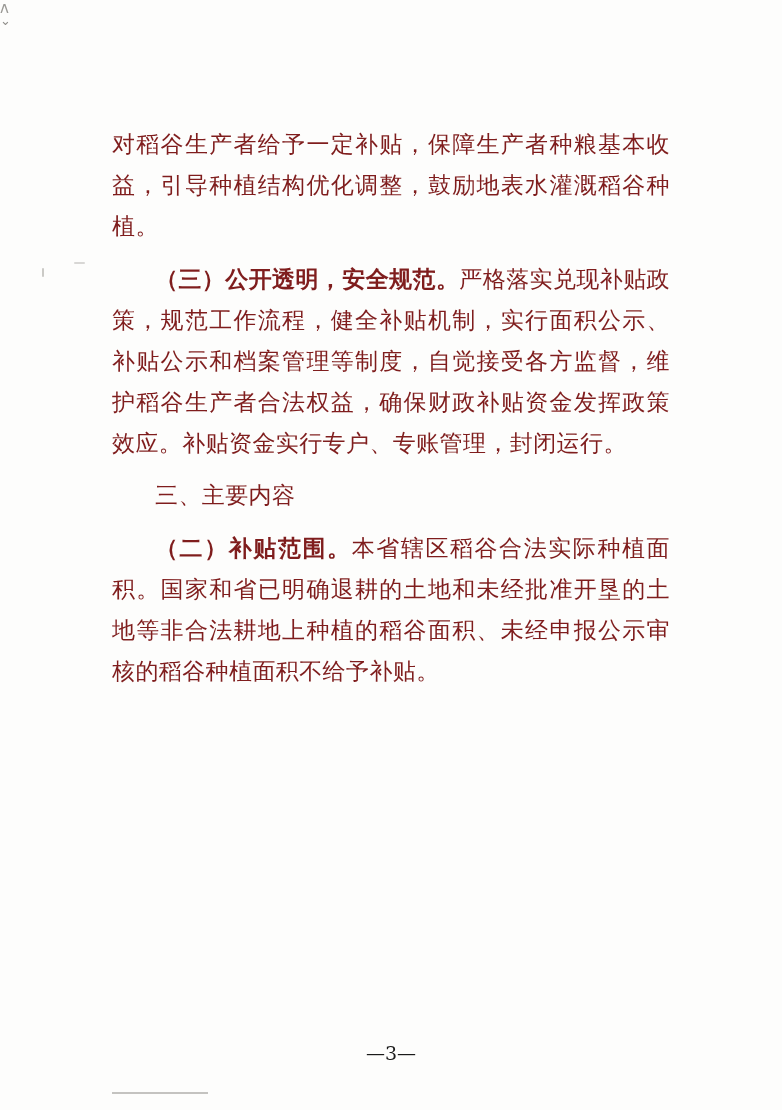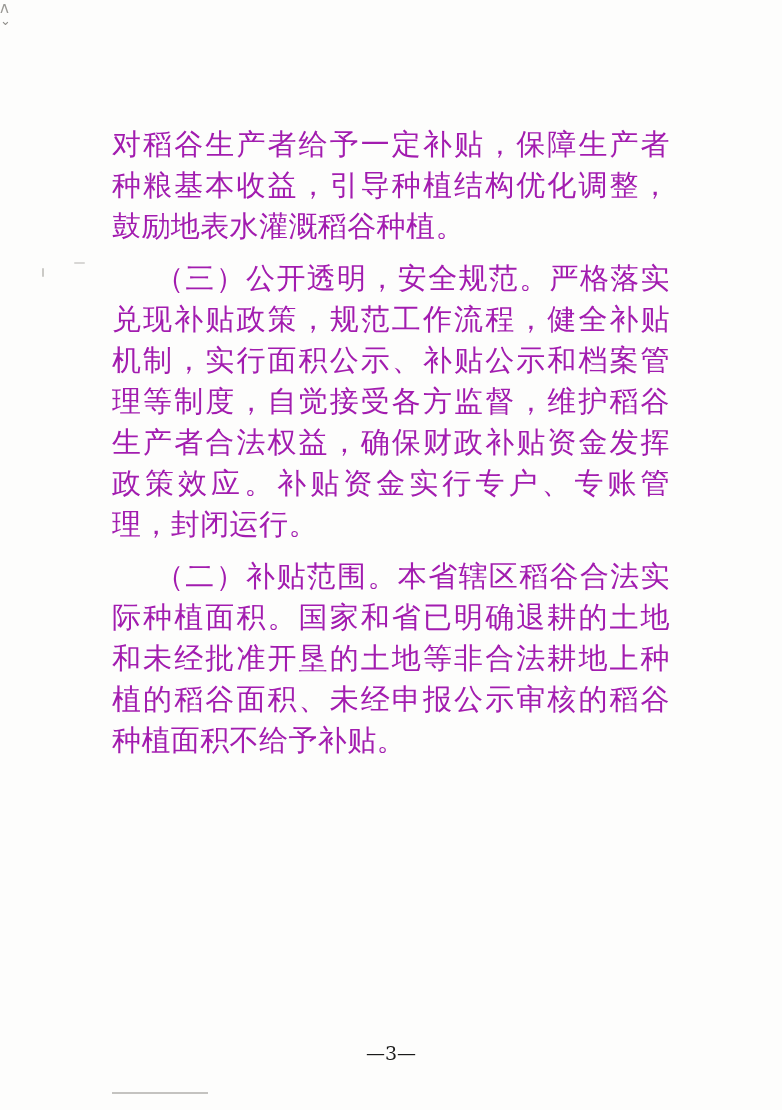--- a/index.html
+++ b/index.html
@@ -68,40 +68,40 @@
 
   .content {
     position: absolute;
     left: 112px;
     top: 124px;
     width: 558px;
   }
 
   p.para {
     margin: 0 0 0 0;
-    font-size: 29px;
+    font-size: 23px;
     line-height: 41px;
-    color: #a21caf;
+    color: #7f1d1d;
     text-align: justify;
     text-justify: inter-ideograph;
     letter-spacing: 0.4px;
     font-family: "DejaVu Serif", serif;
     font-weight: 500;
   }
   p.indent {
     text-indent: 43px;
   }
   p.gap {
     margin-top: 11px;
   }
   .heading {
     font-weight: 700;
   }
   .bold-run {
-    font-weight: 400;
+    font-weight: 700;
   }
   .footer {
     position: absolute;
     left: 0;
     top: 1042px;
     width: 782px;
     text-align: center;
     font-size: 19px;
     color: #1a1a1a;
     font-family: "DejaVu Serif", serif;
@@ -120,20 +120,23 @@
   <div class="content">
 
     <p class="para">
       <span>对稻谷生产者给予一定补贴，保障生产者种粮基本收益，引导种植结构优化调整，鼓励地表水灌溉稻谷种植。</span>
     </p>
 
     <p class="para indent gap">
       <span class="bold-run">（三）公开透明，安全规范。</span><span>严格落实兑现补贴政策，规范工作流程，健全补贴机制，实行面积公示、补贴公示和档案管理等制度，自觉接受各方监督，维护稻谷生产者合法权益，确保财政补贴资金发挥政策效应。补贴资金实行专户、专账管理，封闭运行。</span>
     </p>
 
+    <p class="para indent gap heading">
+      <span>三、主要内容</span>
+    </p>
 
 
     <p class="para indent gap">
       <span class="bold-run">（二）补贴范围。</span><span>本省辖区稻谷合法实际种植面积。国家和省已明确退耕的土地和未经批准开垦的土地等非合法耕地上种植的稻谷面积、未经申报公示审核的稻谷种植面积不给予补贴。</span>
     </p>
 
 
   </div>
 
   <div class="footer">—3—</div>

